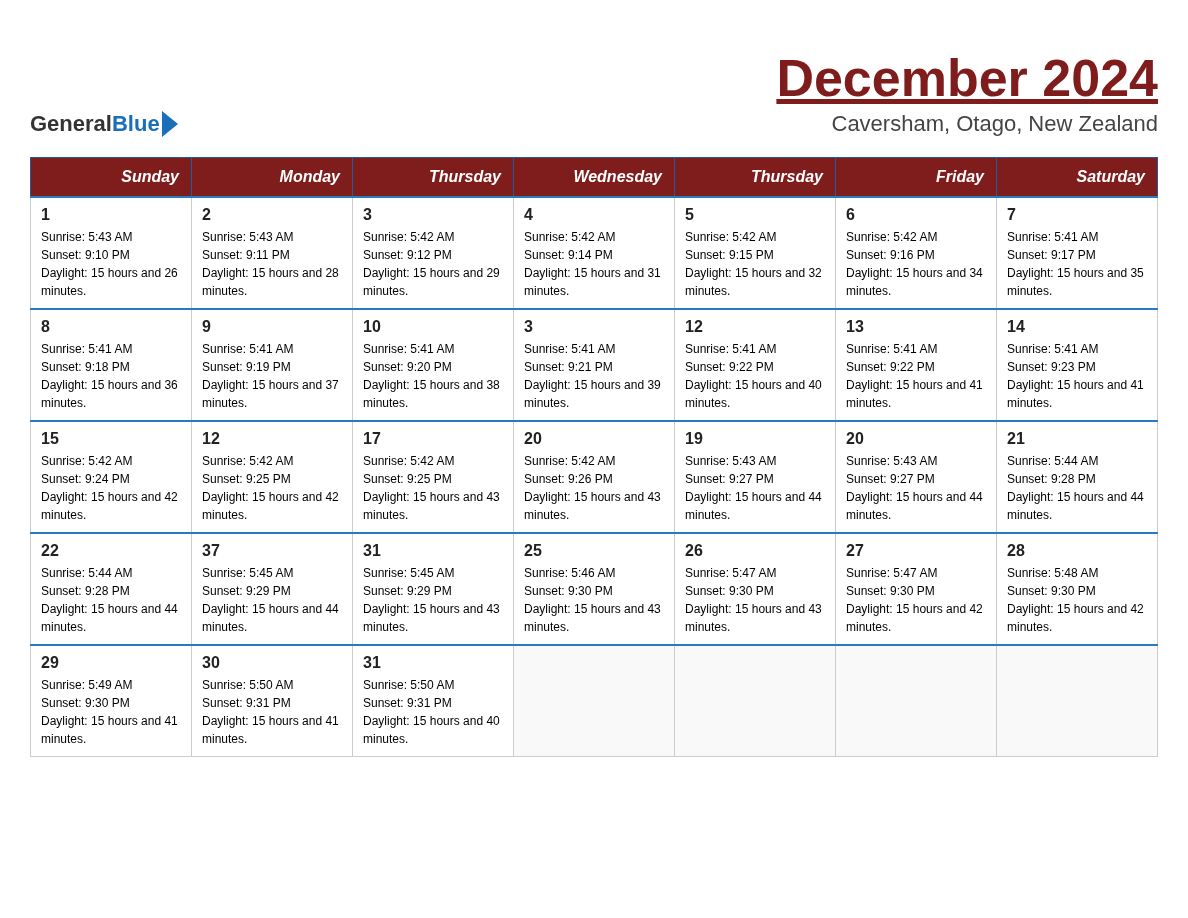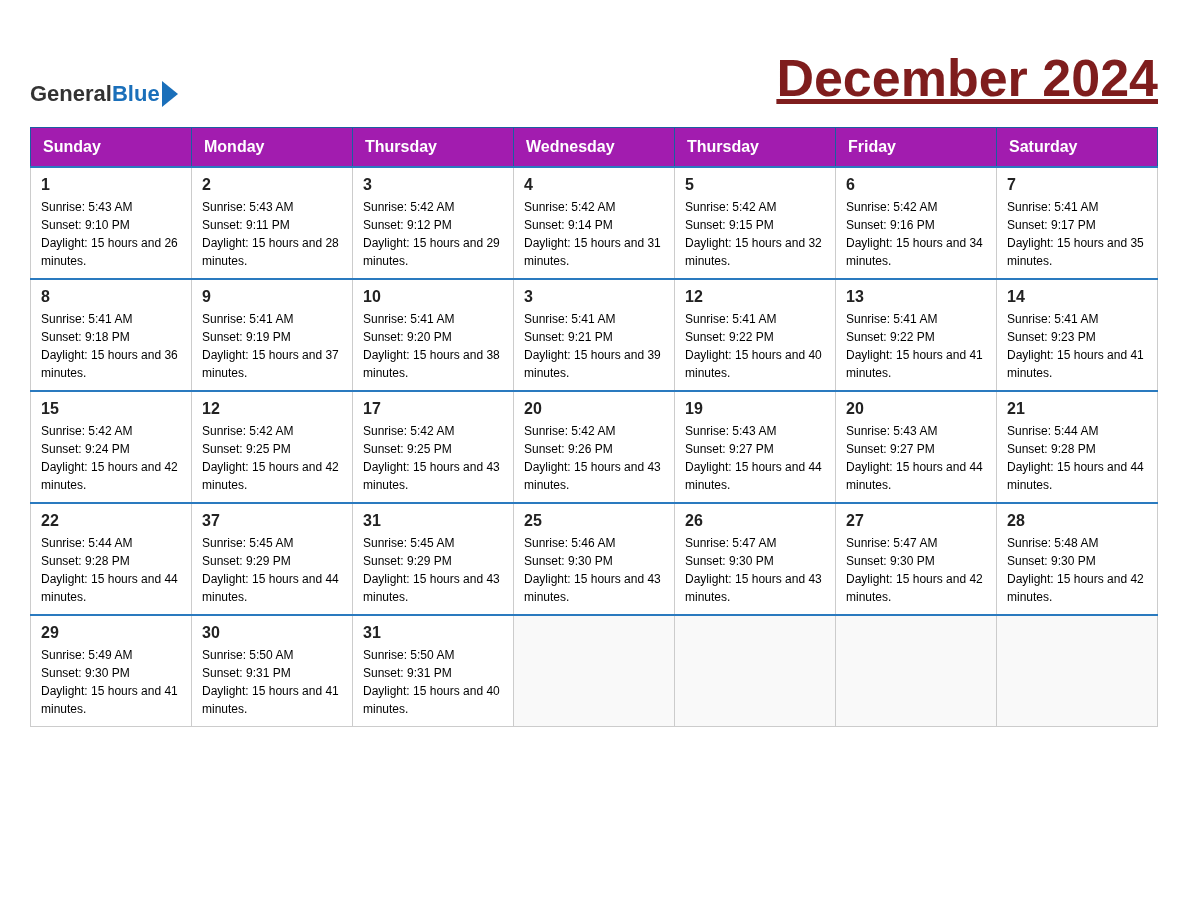--- a/index.html
+++ b/index.html
@@ -57,27 +57,28 @@
       font-weight: normal;
       color: #444;
       margin-top: 4px;
     }
     .calendar {
       width: 100%;
       border-collapse: collapse;
       border: 1px solid #ccc;
     }
     .calendar th {
-      background: #a21caf;
+      background: #7f1d1d;
       color: #fff;
       font-size: 16px;
       font-weight: bold;
       padding: 10px 12px;
-      text-align: left;
+      text-align: right;
       border: 1px solid #1a5fa0;
+      font-style: italic;
     }
     .calendar td {
       vertical-align: top;
       padding: 8px 10px;
       border: 1px solid #ccc;
       width: calc(100% / 7);
       min-height: 100px;
     }
     .day-num {
       font-size: 16px;
@@ -105,20 +106,21 @@
   <div class="logo">
     <div style="line-height:1.1">
       <div style="display:flex;align-items:center;">
         <span class="logo-text">General<span>Blue</span></span>
         <span class="logo-arrow"></span>
       </div>
     </div>
   </div>
   <div class="title-block">
     <h1>December 2024</h1>
+    <h2>Caversham, Otago, New Zealand</h2>
   </div>
 </div>
 
 <table class="calendar">
   <thead>
     <tr>
     <th>Sunday</th>
         <th>Monday</th>
         <th>Thursday</th>
         <th>Wednesday</th>

